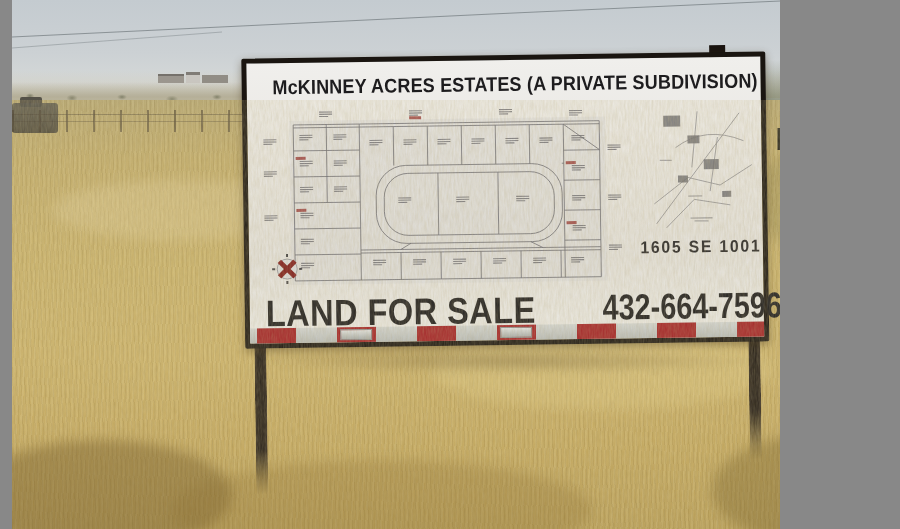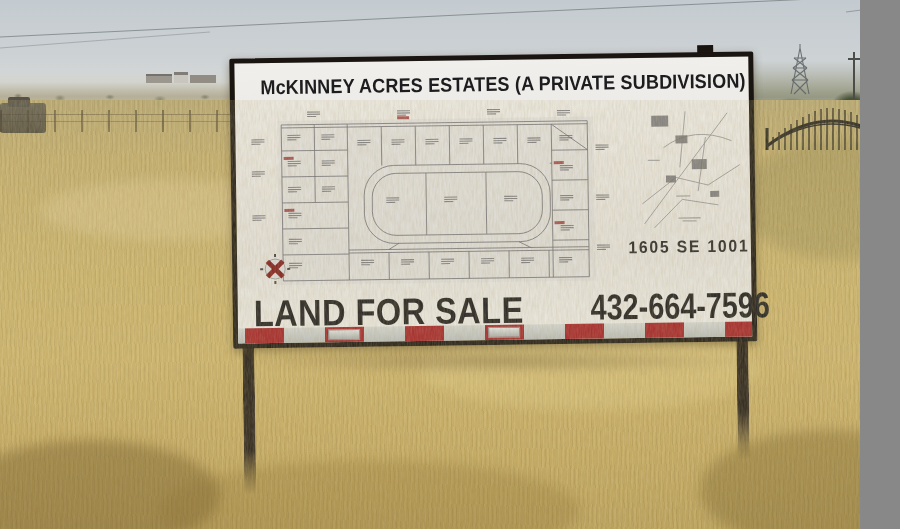--- a/index.html
+++ b/index.html
@@ -1,19 +1,20 @@
 <!DOCTYPE html>
 <html><head>
 <meta charset="utf-8">
 <style>
   html,body{margin:0;padding:0;background:#888;}
   .scene{
-    position:relative;width:860px;height:529px;overflow:hidden;
+    position:relative;width:768px;height:529px;overflow:hidden;
     font-family:"Liberation Sans",sans-serif;
     background:#c9ced2;
+    margin-left:12px;
   }
   .scene *{position:absolute;box-sizing:border-box;}
 
   
   .sky{left:0;top:0;width:900px;height:118px;
     background:linear-gradient(180deg,#c4cbd0 0%,#ccd1d4 45%,#d8dbd9 80%,#dcded9 100%);}
   .wires{left:0;top:0;width:900px;height:70px;}
 
   
   .horizon-haze{left:0;top:70px;width:900px;height:28px;

